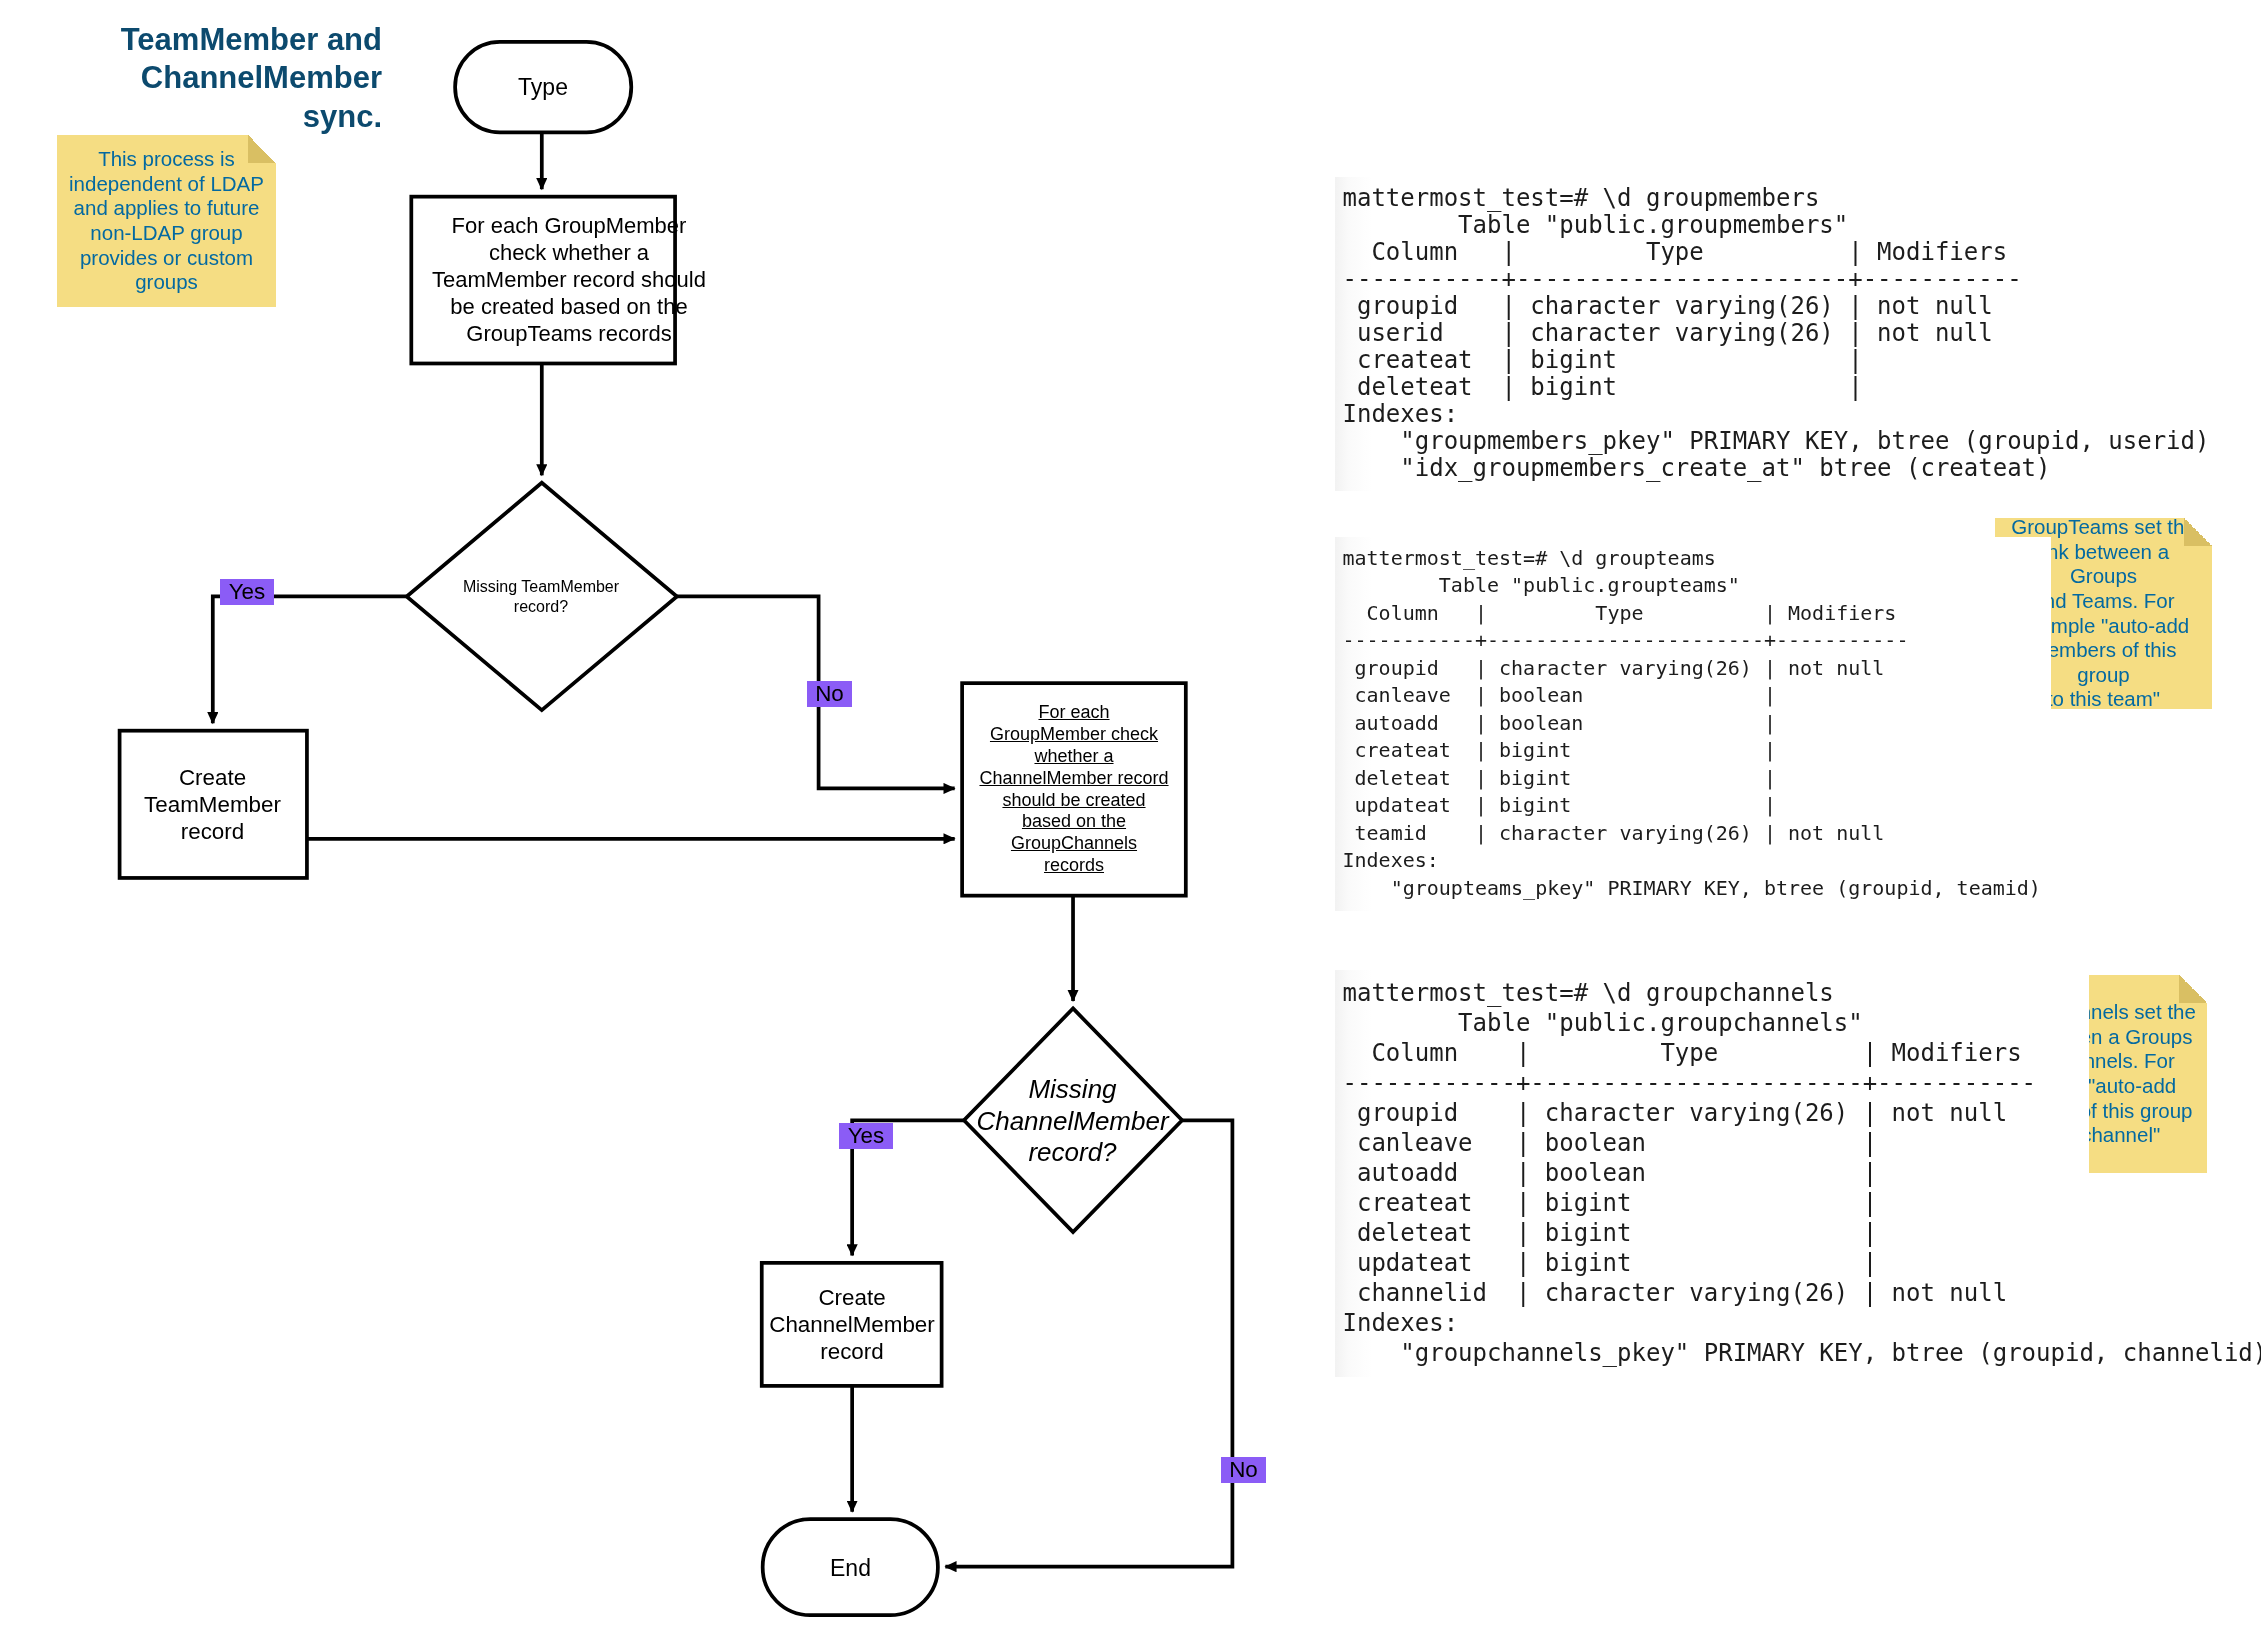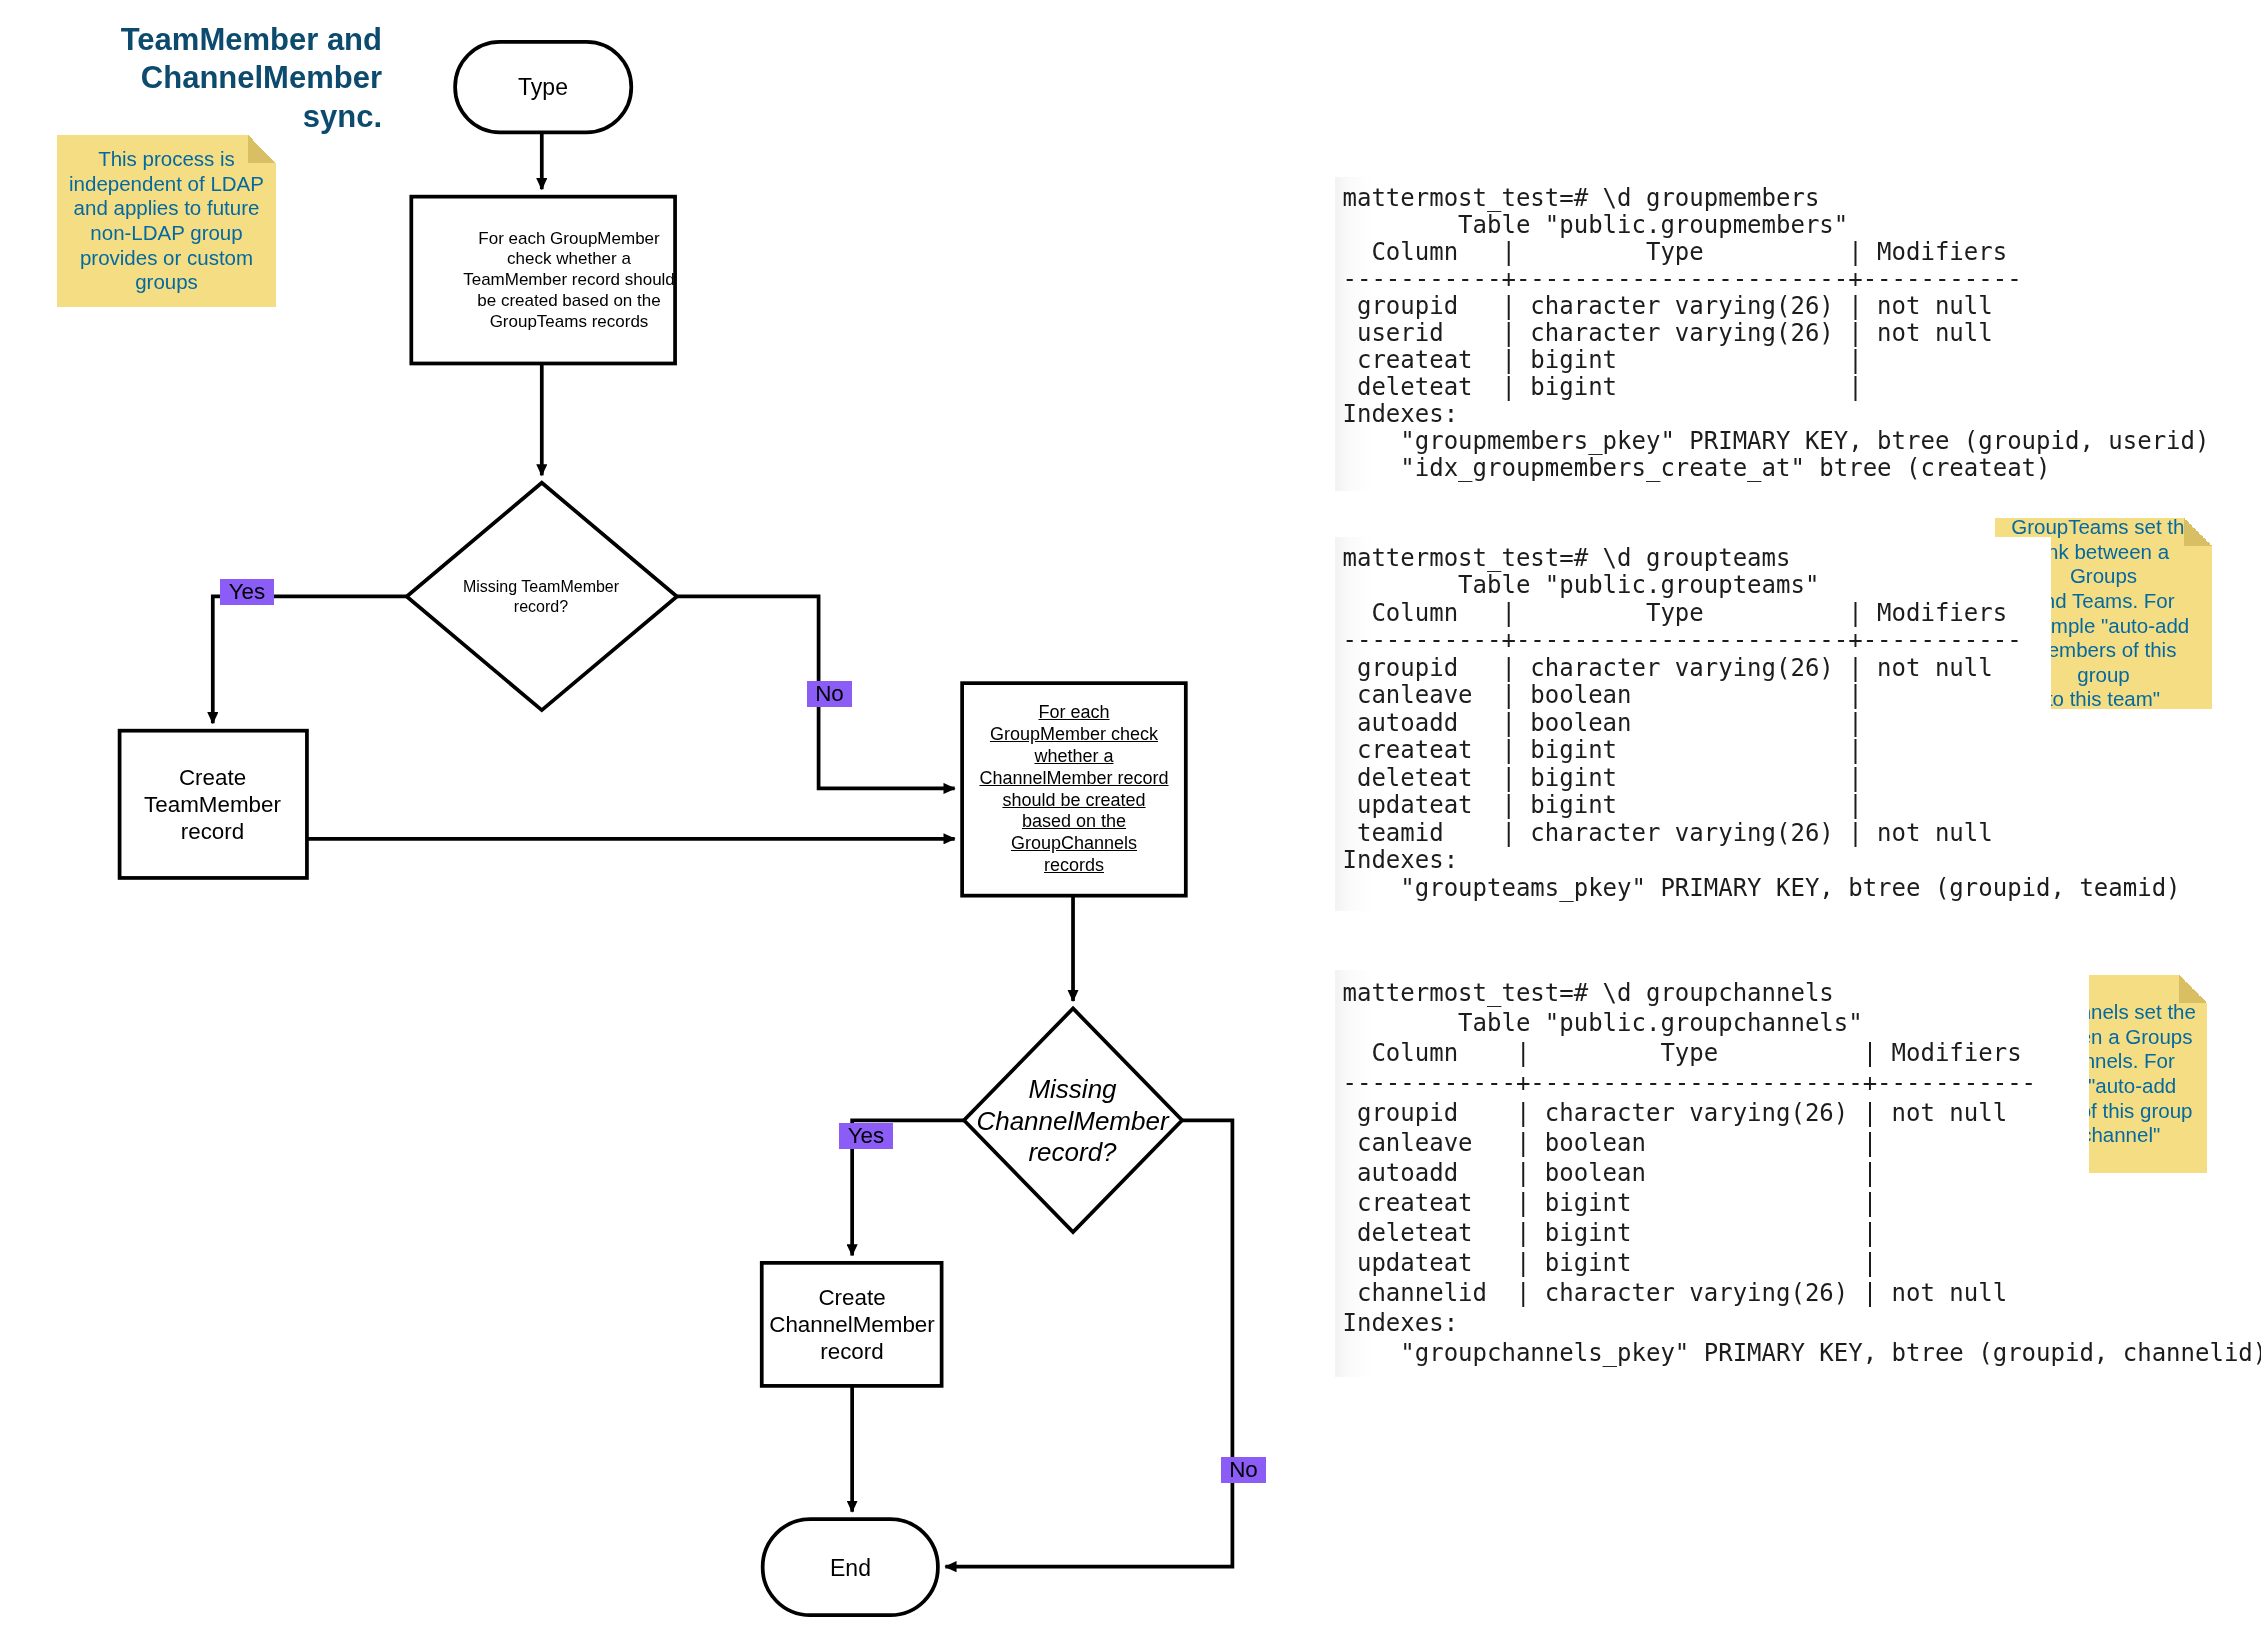--- a/index.html
+++ b/index.html
@@ -92,21 +92,21 @@
       <path d="M1034,1202 L914,1202 L914,1347" marker-end="url(#ah)"></path>
 
       <path d="M914,1487 L914,1622" marker-end="url(#ah)"></path>
 
       <path d="M1268,1202 L1322,1202 L1322,1681 L1014,1681" marker-end="url(#ah)"></path>
     </g>
   </svg>
 
   <div class="node-label" style="left:455px;top:42px;width:176px;height:90px;font-size:23px;">Type</div>
 
-  <div class="node-label" style="left:411px;top:197px;width:316px;height:167px;font-size:17px;">For each GroupMember
+  <div class="node-label" style="left:411px;top:197px;width:316px;height:167px;font-size:22px;">For each GroupMember
 check whether a
 TeamMember record should
 be created based on the
 GroupTeams records</div>
 
   <div class="node-label" style="left:420px;top:550px;width:242px;height:93px;font-size:16px;">Missing TeamMember
 record?</div>
 
   <div class="node-label" style="left:119px;top:731px;width:187px;height:147px;font-size:22.4px;">Create
 TeamMember
@@ -171,21 +171,21 @@
   Column   |         Type          | Modifiers
 -----------+-----------------------+-----------
  groupid   | character varying(26) | not null
  userid    | character varying(26) | not null
  createat  | bigint                |
  deleteat  | bigint                |
 Indexes:
     "groupmembers_pkey" PRIMARY KEY, btree (groupid, userid)
     "idx_groupmembers_create_at" btree (createat)</div>
 
-  <div class="term" style="left:1335px;top:537px;width:708px;font-size:24px;line-height:27.5px;padding:7.5px 0 9.3px 7.5px;">mattermost_test=# \d groupteams
+  <div class="term" style="left:1335px;top:537px;width:708px;font-size:20px;line-height:27.5px;padding:7.5px 0 9.3px 7.5px;">mattermost_test=# \d groupteams
         Table "public.groupteams"
   Column   |         Type          | Modifiers
 -----------+-----------------------+-----------
  groupid   | character varying(26) | not null
  canleave  | boolean               |
  autoadd   | boolean               |
  createat  | bigint                |
  deleteat  | bigint                |
  updateat  | bigint                |
  teamid    | character varying(26) | not null

